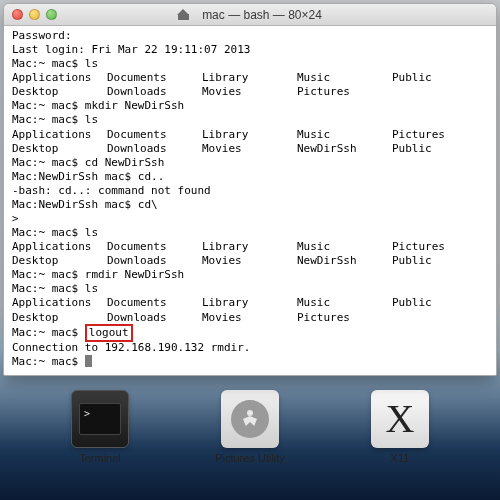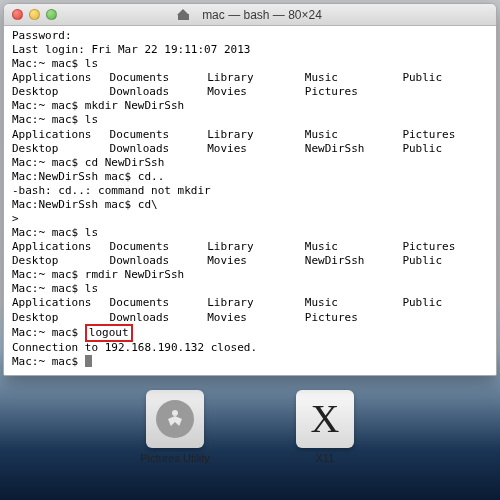--- a/index.html
+++ b/index.html
@@ -47,37 +47,43 @@
   .light.green { background: radial-gradient(circle at 35% 30%, #9fe08a, #5fb34c); }
   .title-center { position:absolute; left:0; right:0; text-align:center; font-size:12px; color:#3a3a3a; pointer-events:none; display:flex; justify-content:center; align-items:center; gap:13px;}
   .home-icon { display:inline-block; width:11px; height:10px; position:relative; }
   .home-icon::before { content:""; position:absolute; left:0; top:4px; width:11px; height:6px; background:#6c6c6c; }
   .home-icon::after { content:""; position:absolute; left:-1px; top:-1px; width:0; height:0; border-left:6.5px solid transparent; border-right:6.5px solid transparent; border-bottom:6px solid #6c6c6c; }
 
   .term-body {
     font-family: Menlo, Consolas, monospace; font-size: 11px; color:#000;
     padding: 3px 6px 6px 8px; line-height: 1.28; white-space: pre;
   }
-  .cols { display:flex;gap:10px; }
+  .cols { display:flex; }
   .col { width: 95px; }
   .highlight-box {
     display:inline-block; border: 2px solid #d21f1f; border-radius: 0;
     padding: 0 2px; margin: -1px 0;
   }
   .cursor {
     display:inline-block; width: 7px; height: 12px; background: #7a7a7a;
     vertical-align: -2px;
   }
 </style>
 </head>
 <body>
 
 <div class="desktop">
 
   <div class="dock-area">
+    <div class="dock-item">
+      <div class="dock-icon icon-terminal">
+          <div class="inner"></div>
+        </div>
+      <div class="dock-label">Terminal</div>
+    </div>
     <div class="dock-item">
       <div class="dock-icon icon-vo">
           <div class="circ">
             <div class="man"></div>
           </div>
         </div>
       <div class="dock-label">Pictures Utility</div>
     </div>
     <div class="dock-item">
       <div class="dock-icon icon-x11">X</div>
@@ -98,24 +104,24 @@
       </div>
     </div>
 
     <div class="term-body"><span>Password:</span>
 <span>Last login: Fri Mar 22 19:11:07 2013</span>
 <span>Mac:~ mac$ </span><span>ls</span>
 <span class="cols"><span class="col">Applications</span><span class="col">Documents</span><span class="col">Library</span><span class="col">Music</span><span class="col">Public</span></span><span class="cols"><span class="col">Desktop</span><span class="col">Downloads</span><span class="col">Movies</span><span class="col">Pictures</span><span class="col"></span></span><span>Mac:~ mac$ </span><span>mkdir NewDirSsh</span>
 <span>Mac:~ mac$ </span><span>ls</span>
 <span class="cols"><span class="col">Applications</span><span class="col">Documents</span><span class="col">Library</span><span class="col">Music</span><span class="col">Pictures</span></span><span class="cols"><span class="col">Desktop</span><span class="col">Downloads</span><span class="col">Movies</span><span class="col">NewDirSsh</span><span class="col">Public</span></span><span>Mac:~ mac$ </span><span>cd NewDirSsh</span>
 <span>Mac:NewDirSsh mac$ </span><span>cd..</span>
-<span>-bash: cd..: command not mkdir</span>
+<span>-bash: cd..: command not found</span>
 <span>Mac:NewDirSsh mac$ </span><span>cd\</span>
 <span>&gt;</span>
 <span>Mac:~ mac$ </span><span>ls</span>
 <span class="cols"><span class="col">Applications</span><span class="col">Documents</span><span class="col">Library</span><span class="col">Music</span><span class="col">Pictures</span></span><span class="cols"><span class="col">Desktop</span><span class="col">Downloads</span><span class="col">Movies</span><span class="col">NewDirSsh</span><span class="col">Public</span></span><span>Mac:~ mac$ </span><span>rmdir NewDirSsh</span>
 <span>Mac:~ mac$ </span><span>ls</span>
 <span class="cols"><span class="col">Applications</span><span class="col">Documents</span><span class="col">Library</span><span class="col">Music</span><span class="col">Public</span></span><span class="cols"><span class="col">Desktop</span><span class="col">Downloads</span><span class="col">Movies</span><span class="col">Pictures</span><span class="col"></span></span><span>Mac:~ mac$ </span><span class="highlight-box"><span>logout</span></span>
-<span>Connection to 192.168.190.132 closed.</span>
+<span>Connection to 192.168.190.132 rmdir.</span>
 <span>Mac:~ mac$ </span><span class="cursor"></span></div>
   </div>
 
 </div>
 
 </body></html>

